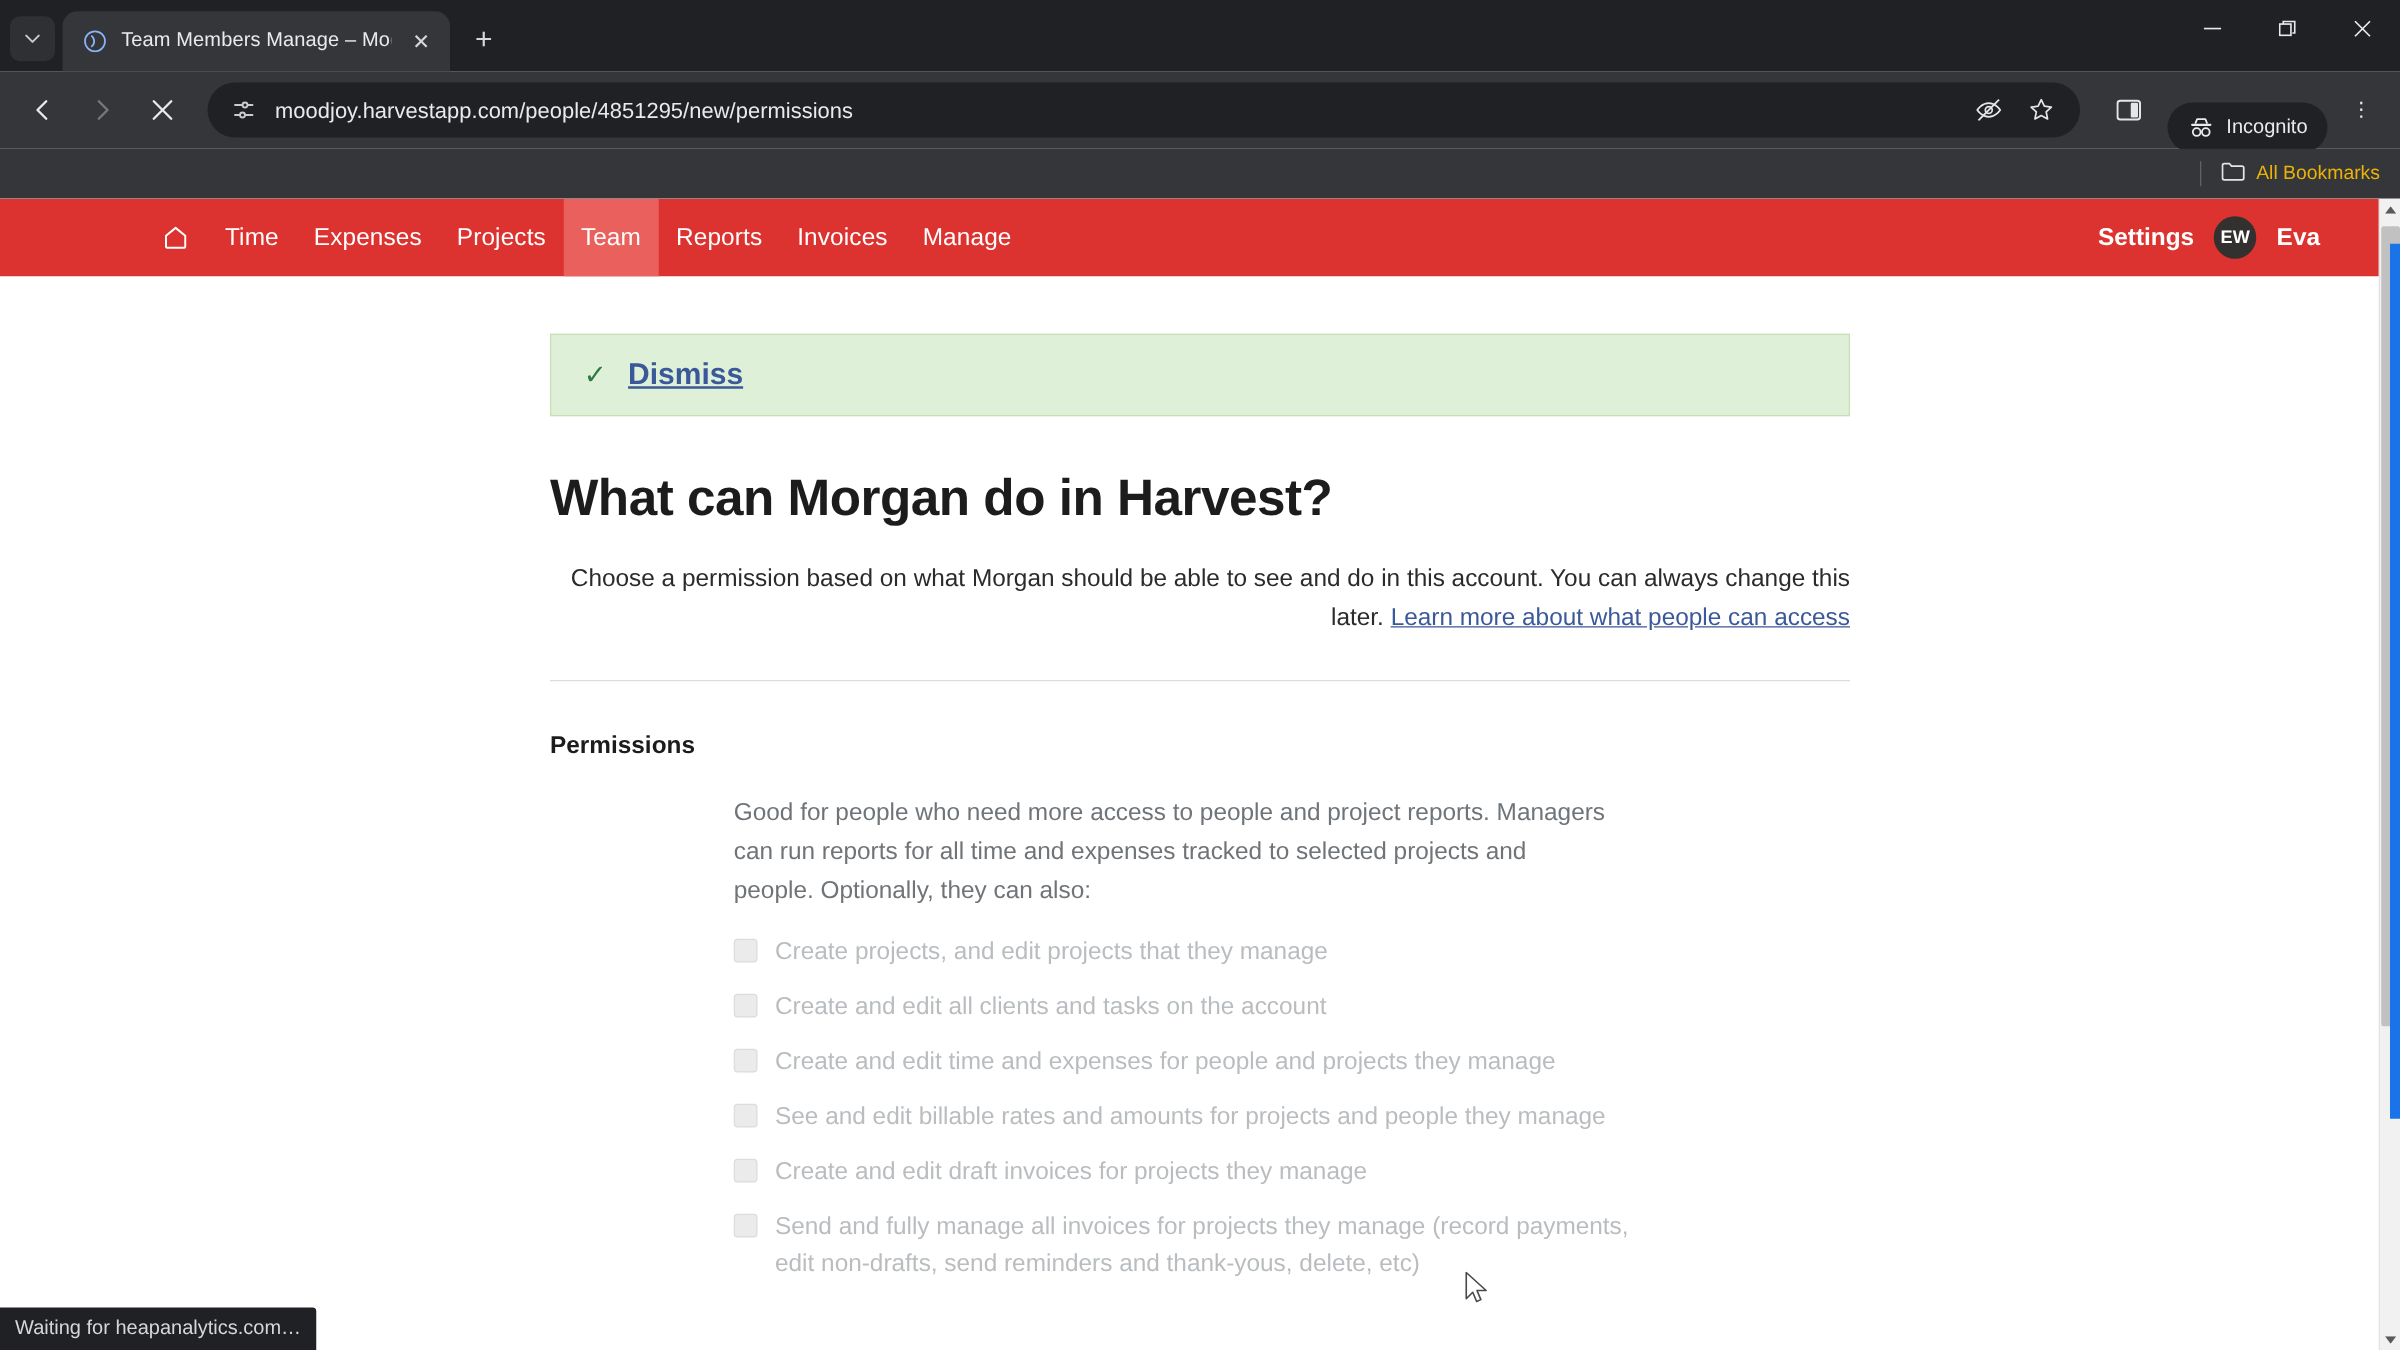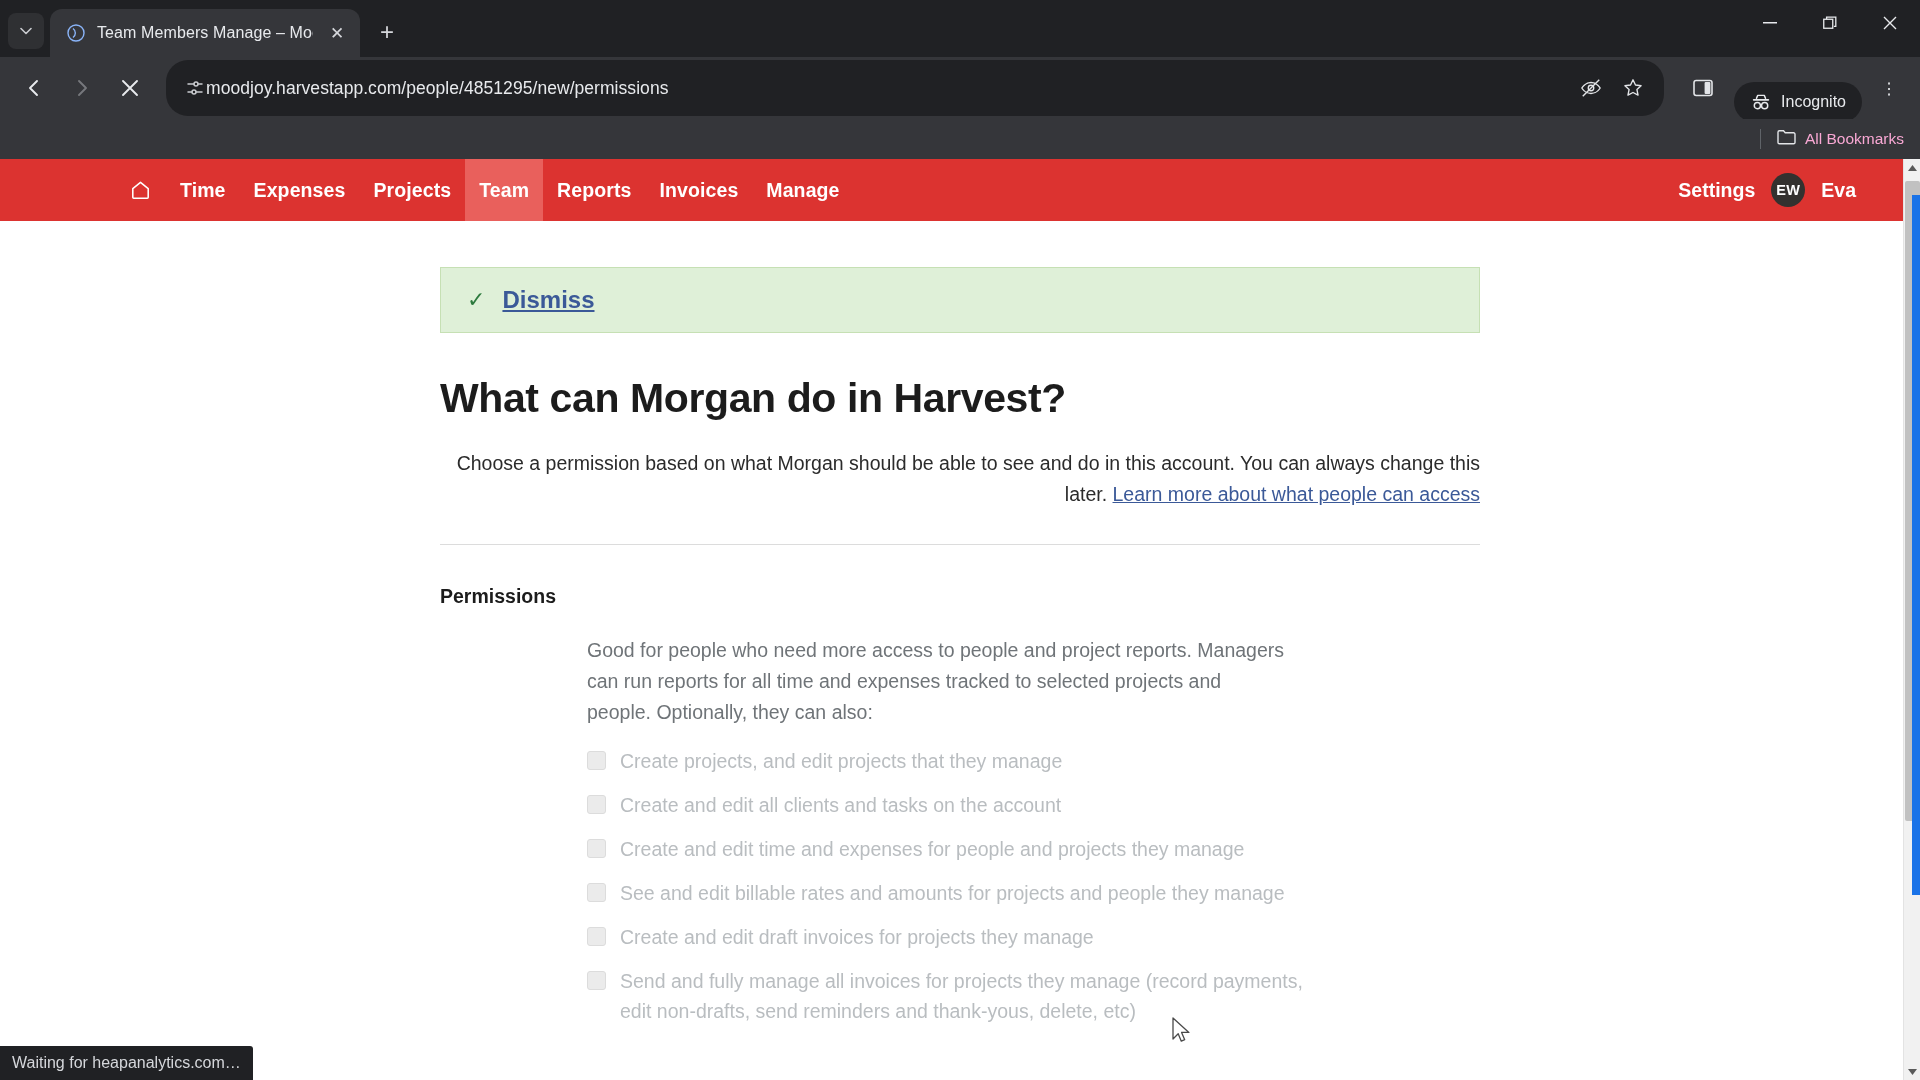--- a/index.html
+++ b/index.html
@@ -59,23 +59,23 @@
     height: 62px; background: #35363a; display: flex; align-items: center;
     padding: 0 12px; gap: 4px;
   }
   .navbtn {
     width: 44px; height: 44px; border-radius: 50%;
     display: flex; align-items: center; justify-content: center; color: #e8eaed;
     flex: 0 0 auto;
   }
   .navbtn.disabled { color: #76787c; }
   .omnibox {
-    flex: 1 1 auto; height: 56px; background: #202124; border-radius: 22px;
+    flex: 1 1 auto; height: 44px; background: #202124; border-radius: 22px;
     display: flex; align-items: center; padding: 0 12px 0 18px; margin-left: 10px;
-    min-width: 0; justify-content: flex-end;
+    gap: 14px; min-width: 0; justify-content: flex-end;
   }
   .omnibox-icon { width: 22px; height: 22px; flex: 0 0 auto; color: #c9cbcf;
     display:flex; align-items:center; justify-content:center; }
   .omnibox-url {
     color: #e8eaed; font-size: 17.5px; flex: 1 1 auto; white-space: nowrap;
     overflow: hidden; letter-spacing: .05px;
   }
   .omnibox-right { display: flex; align-items: center; gap: 16px; padding-right: 6px; }
   .tb-icon { width: 26px; height: 26px; display:flex; align-items:center; justify-content:center; color: #e3e5e8; }
   .incognito-pill {
@@ -84,34 +84,34 @@
   }
   .incognito-label { color: #e8eaed; font-size: 16px; }
   .kebab { width: 38px; height: 38px; display: flex; align-items: center; justify-content: center;
     color: #e8eaed; flex: 0 0 auto; margin-left: 4px; }
 
   .bookmarkbar {
     height: 40px; background: #35363a; display: flex; align-items: center;
     justify-content: flex-end; padding-right: 16px; gap: 10px;
   }
   .bm-divider { width: 1px; height: 20px; background: #5f6368; margin-right: 6px; }
-  .bm-item { display: flex; align-items: center; gap: 9px; color: #f9a8d4; font-size: 15.5px; }
+  .bm-item { display: flex; align-items: center; gap: 9px; color: #eab308; font-size: 15.5px; }
 
   
   .viewport { flex: 1 1 auto; position: relative; background: #fff; overflow: hidden; }
 
   .appnav {
     height: 62px; background: #DC3330; display: flex; align-items: center;
     padding: 0 0 0 0; position: relative;
   }
   .appnav-left { display: flex; align-items: stretch; height: 62px; margin-left: 115px; }
   .nav-home { display: flex; align-items: center; padding: 0 14px; color: #fff; }
   .nav-item {
     display: flex; align-items: center; padding: 0 14px; color: #ffffff;
-    font-size: 19.5px; font-weight: bold; letter-spacing: .1px;
+    font-size: 19.5px; font-weight: normal; letter-spacing: .1px;
   }
   .nav-item.active { background: #e9605c; }
   .appnav-right {
     margin-left: auto; display: flex; align-items: center; gap: 16px; padding-right: 64px;
   }
   .nav-settings { color: #fff; font-size: 19.5px; font-weight: bold; }
   .avatar {
     width: 34px; height: 34px; border-radius: 50%; background: #33312f; color: #fff;
     font-size: 14.5px; font-weight: bold; display: flex; align-items: center; justify-content: center;
     letter-spacing: .3px;

